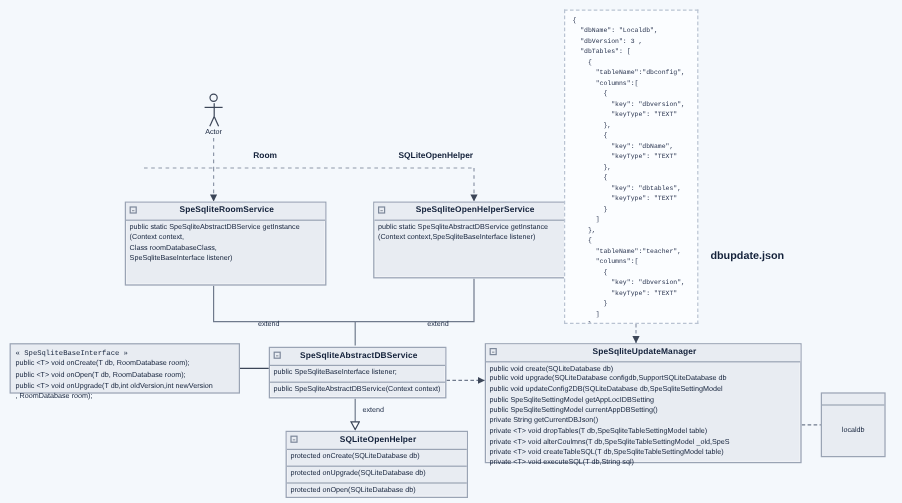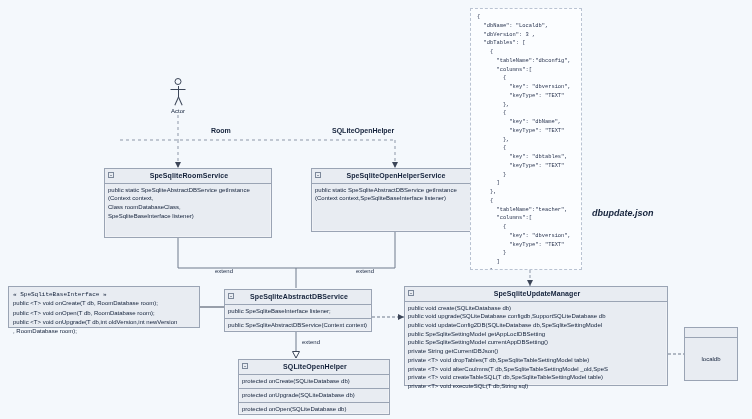--- a/index.html
+++ b/index.html
@@ -266,20 +266,20 @@
       "columns":[
         {
           "key": "dbversion",
           "keyType": "TEXT"
         }
       ]
     }
   ]
 }</div>
 
-  <div class="lbl big" style="left:592px;top:208px;font-style:italic;">dbupdate.json</div>
+  <div class="lbl big" style="left:592px;top:208px;">dbupdate.json</div>
 
   <div class="dbbox" style="left:684px;top:327px;width:54px;height:54px;">
     <div class="cap"></div>
     <div class="body">localdb</div>
   </div>
 
 </div>
 
 </body></html>

